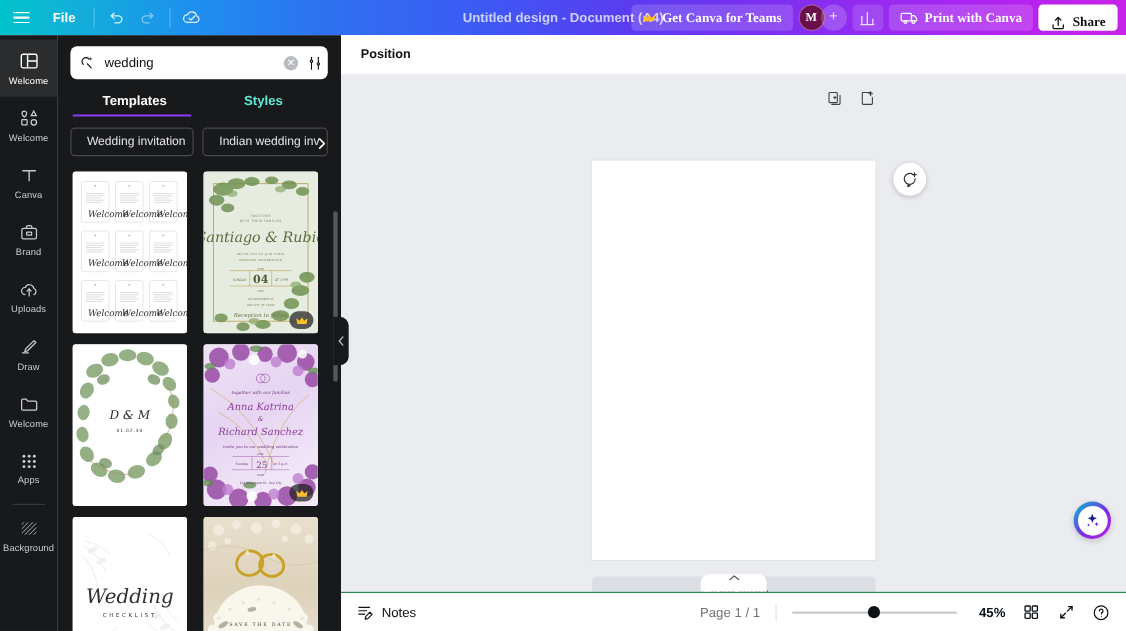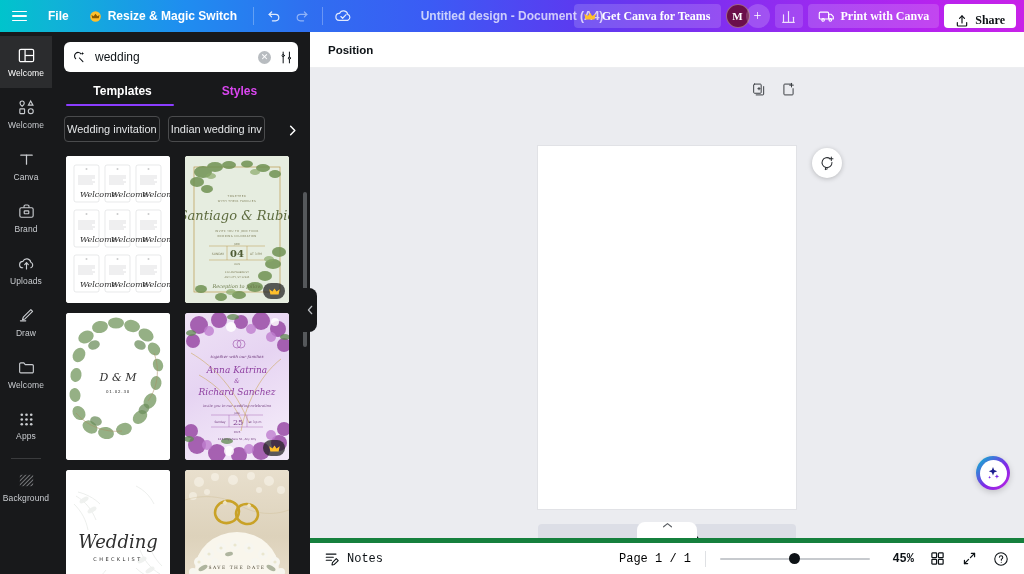--- a/index.html
+++ b/index.html
@@ -108,30 +108,30 @@
   .clear-x {
     width: 13px; height: 13px; border-radius: 50%; background: #b8bcc0;
     color: #fff; font-size: 9px; line-height: 13px; text-align: center;
     flex: 0 0 auto;
   }
   .tabs {
     display: flex; margin: 12px 12px 0 12px; position: relative;
   }
   .tab {
     flex: 1; text-align: center; font-size: 12px; font-weight: bold;
-    color: #d946ef; padding-bottom: 8px; cursor: pointer;
+    color: #5eead4; padding-bottom: 8px; cursor: pointer;
   }
   .tab.active { color: #fff; }
   .tab.active::after {
     content: ""; position: absolute; bottom: 0; left: 2px; width: 46%;
     height: 2px; background: #8b3dff; border-radius: 2px;
   }
   .chips { display: flex; gap: 8px; padding: 10px 12px 0 12px; position: relative; }
   .chip {
-    height: 26px; padding: 0 2px; border: 1px solid #4a4b4d; border-radius: 4px;
+    height: 26px; padding: 0 14px; border: 1px solid #4a4b4d; border-radius: 4px;
     color: #e3e5e7; font-size: 11px; display: flex; align-items: center;
     white-space: nowrap; overflow: hidden; max-width: 118px;
   }
   .chip-arrow {
     position: absolute; right: 8px; top: 14px; width: 20px; height: 20px;
     display: flex; align-items: center; justify-content: center; color: #fff;
   }
   .grid {
     display: grid; grid-template-columns: 1fr 1fr; gap: 10px;
     padding: 12px 16px 0 14px; margin-top: 2px;
@@ -207,26 +207,26 @@
   .notch {
     position: absolute; left: 50%; transform: translateX(-50%);
     bottom: 0; width: 60px; height: 16px; background: #fff;
     border-radius: 8px 8px 0 0; display: flex; align-items: flex-start;
     justify-content: center; color: #5a5e63; font-size: 9px; z-index: 3;
   }
 
   
   .bottombar {
     position: absolute; bottom: 0; left: 310px; width: 714px; height: 36px;
-    background: #fff; border-top: 5px solid #15803d;
-    display: flex; align-items: center; padding: 0 14px; font-family: Liberation Mono, monospace;
+    background: #fff; border-top: 1px solid #15803d;
+    display: flex; align-items: center; padding: 0 14px;
   }
   .notes-btn { display: flex; align-items: center; gap: 7px; font-size: 12px; color: #0d1216; }
   .bb-right { margin-left: auto; display: flex; align-items: center; gap: 14px; }
-  .page-count { font-size: 12px; color: #000000; }
+  .page-count { font-size: 12px; color: #737373; }
   .bb-div { width: 1px; height: 16px; background: #dfe1e4; }
   .slider { position: relative; width: 150px; height: 14px; display: flex; align-items: center; }
   .slider-track { width: 100%; height: 2px; background: #c7cace; border-radius: 2px; }
   .slider-knob {
     position: absolute; left: 46%; width: 11px; height: 11px;
     border-radius: 50%; background: #0d1216;
   }
   .zoom-pct { font-size: 12px; font-weight: bold; color: #0d1216; min-width: 30px; text-align: right; }
   .bb-icon { width: 18px; height: 18px; display: flex; align-items: center; justify-content: center; color: #0d1216; }
 
@@ -244,29 +244,20 @@
     <div class="tb-left">
       <div class="tb-item hamburger">
         <span class="ham-lines">
             <i></i>
             <i></i>
             <i></i>
           </span>
       </div>
       <div class="tb-item">
         <span>File</span>
-      </div>
-      <div class="tb-item">
-        <span class="crown">
-          <svg width="13" height="11" viewBox="0 0 16 13">
-            <circle cx="8" cy="6.5" r="6.5" fill="#ffbf2b"></circle>
-            <path d="M4 8.5l-.9-4 2.6 1.8L8 3.2l2.3 3.1 2.6-1.8-.9 4z" fill="#8a5a00"></path>
-          </svg>
-        </span>
-        <span>Resize &amp; Magic Switch</span>
       </div>
       <div class="divider-v"></div>
       <div class="ico-btn">
         <span>
           <svg width="16" height="16" viewBox="0 0 20 20" fill="none" stroke="#fff" stroke-width="1.5" stroke-linecap="round">
             <path d="M4 8h8a4 4 0 0 1 0 8H8"></path>
               <path d="M7 5L4 8l3 3"></path>
           </svg>
         </span>
       </div>

